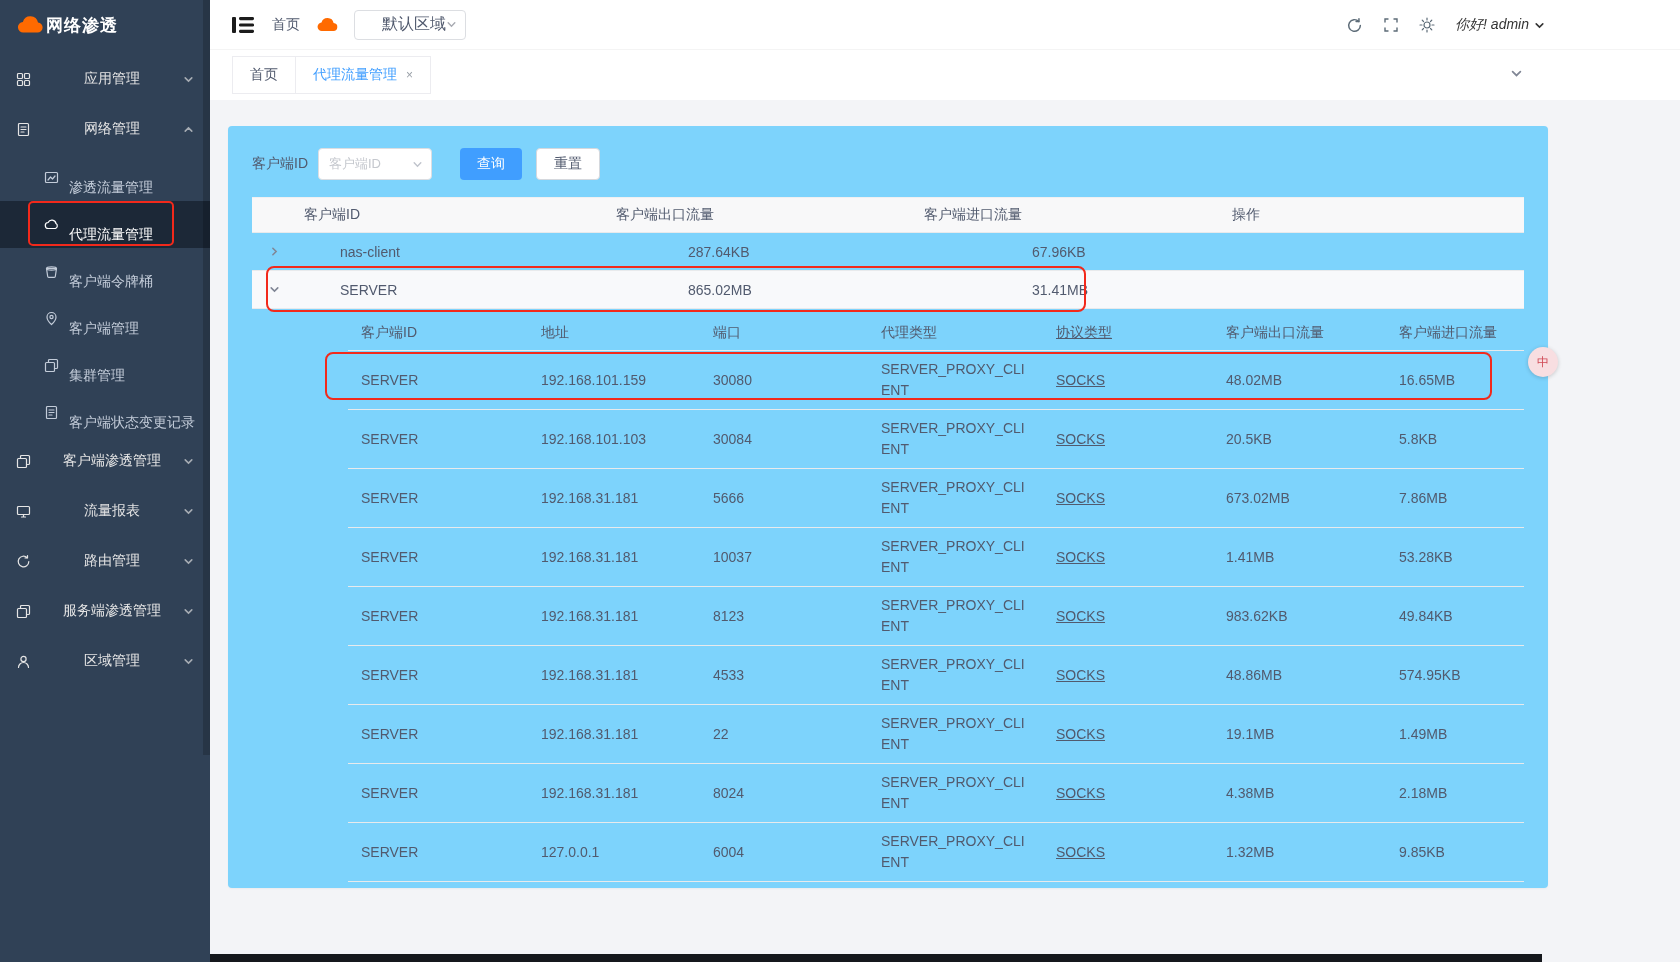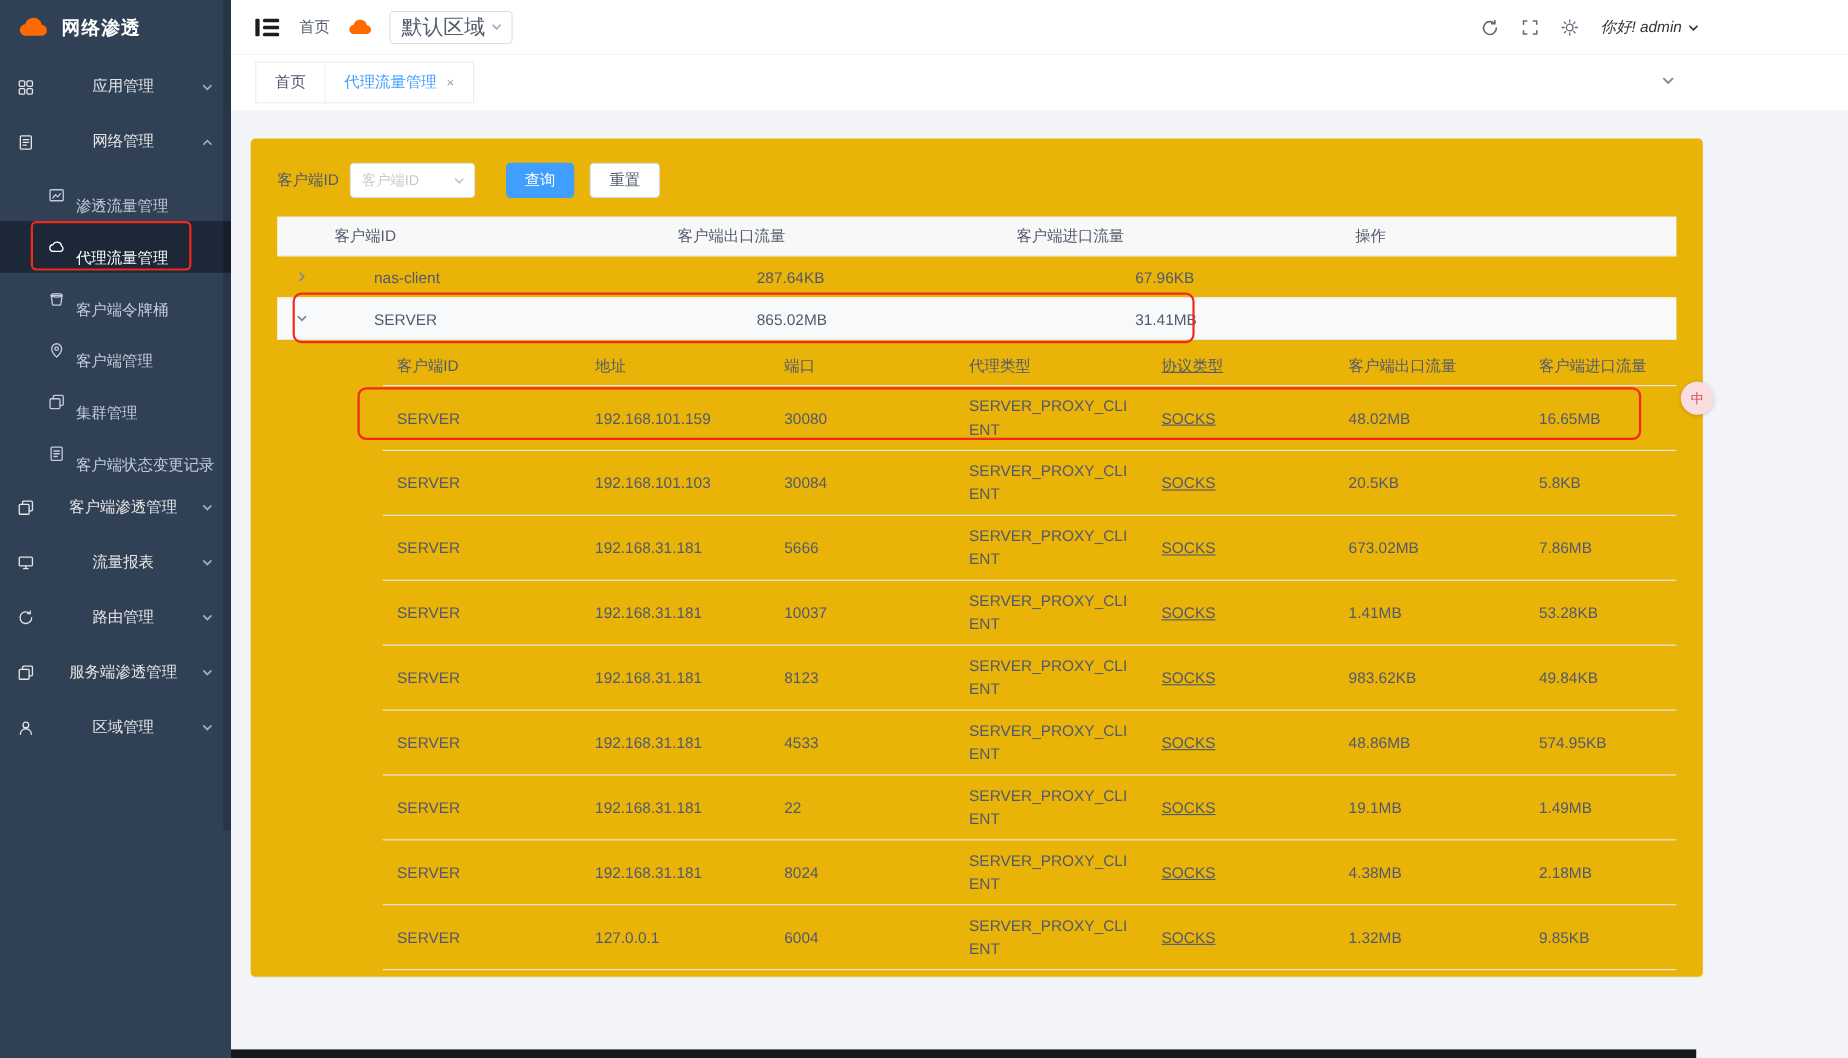--- a/index.html
+++ b/index.html
@@ -2,58 +2,58 @@
 <html><head>
 <meta charset="utf-8">
 <style>
   *{box-sizing:border-box;margin:0;padding:0;}
   html,body{width:1680px;height:962px;}
   body{font-family:"Liberation Sans","DejaVu Sans",sans-serif;background:#fff;position:relative;overflow:hidden;font-size:14px;color:#515a6e;}
   .page{position:absolute;inset:0;}
 
   
   .sidebar{position:absolute;left:0;top:0;width:210px;height:100%;background:#304156;z-index:5;}
-  .logo{display:flex;align-items:center;gap:10px;height:50px;padding:0 16px;}
+  .logo{display:flex;align-items:center;height:50px;padding:0 16px;}
   .logo-title{color:#fff;font-size:17px;font-weight:bold;letter-spacing:1px;}
   .menu{margin-top:4px;}
   .menu-item{height:50px;display:flex;align-items:center;padding:0 16px;color:#e5e5e5;cursor:pointer;text-align:center;}
   .menu-item .label{flex:1;margin-left:10px;}
   .menu-item .chev{opacity:.65;}
   .submenu-item{height:47px;display:flex;align-items:center;padding:0 16px 0 44px;color:#c3ccd9;cursor:pointer;}
   .submenu-item .label{margin-left:10px;white-space:nowrap;margin-top:21px;}
   .submenu-item.active{background:#1c2837;color:#fff;}
   .icon{display:inline-flex;}
   .icon svg{display:block;}
   .chev{display:inline-flex;}
   .chev-up svg{transform:rotate(180deg);}
   .sidebar-scroll{position:absolute;right:0;top:0;width:7px;height:755px;background:rgba(0,0,0,.18);}
 
   
   .topbar{position:absolute;left:210px;top:0;right:0;height:50px;background:#fff;display:flex;align-items:center;padding:0 22px;z-index:4;border-bottom:1px solid #f4f4f4;}
   .collapse{color:#1c1c1c;margin-right:18px;cursor:pointer;display:inline-flex;}
   .crumb{color:#515a6e;margin-right:16px;cursor:pointer;}
   .cloud-mini{color:#ff6a00;margin-right:14px;display:inline-flex;}
-  .region{width:112px;height:30px;border:1px solid #dcdee2;border-radius:4px;display:flex;align-items:center;justify-content:space-between;padding:0 8px 0 10px;font-size:19px;color:#515a6e;cursor:pointer;font-family:Liberation Serif, serif;}
+  .region{width:112px;height:30px;border:1px solid #dcdee2;border-radius:4px;display:flex;align-items:center;justify-content:flex-end;padding:0 8px 0 10px;font-size:16px;color:#515a6e;cursor:pointer;font-family:Liberation Serif, serif;}
   .region .chev{color:#a8abb2;}
   .top-right{position:absolute;right:135px;top:0;height:50px;display:flex;align-items:center;gap:20px;color:#5c6b77;}
   .top-icon{display:inline-flex;cursor:pointer;}
   .greeting{display:flex;align-items:center;gap:5px;color:#333;cursor:pointer;font-style:italic;}
 
   
   .tabsbar{position:absolute;left:210px;top:50px;right:0;height:50px;background:#fff;display:flex;align-items:center;padding:0 22px;}
   .tabs{display:flex;height:38px;}
   .tab{display:flex;align-items:center;gap:9px;padding:0 17px;border:1px solid #ececf0;background:#fff;color:#515a6e;cursor:pointer;}
   .tab + .tab{border-left:none;}
   .tab.active{color:#409eff;}
   .tab .close{color:#9aa0a8;font-size:12px;cursor:pointer;}
   .tabs-chev{position:absolute;left:1300px;top:17px;color:#808695;cursor:pointer;}
 
   
   .content{position:absolute;left:210px;top:100px;right:0;bottom:0;background:#f3f4f7;}
-  .card{position:absolute;left:18px;top:26px;width:1320px;height:762px;background:#eab308;border-radius:4px;padding:22px 24px 0 24px;overflow:hidden;box-shadow:0 1px 2px rgba(0,0,0,.04);}
+  .card{position:absolute;left:18px;top:26px;width:1320px;height:762px;background:#7dd3fc;border-radius:4px;padding:22px 24px 0 24px;overflow:hidden;box-shadow:0 1px 2px rgba(0,0,0,.04);}
 
   .filter{display:flex;align-items:center;gap:10px;}
   .flabel{color:#515a6e;}
   .fselect{width:114px;height:32px;border:1px solid #dcdee2;border-radius:4px;display:flex;align-items:center;justify-content:space-between;padding:0 8px 0 10px;cursor:pointer;background:#fff;}
   .fselect .placeholder{color:#c5c8ce;font-size:13px;}
   .fselect .chev{color:#c0c4cc;}
   .btn{height:32px;padding:0 17px;border-radius:4px;font-size:14px;cursor:pointer;font-family:inherit;}
   .btn-primary{background:#409eff;color:#fff;border:none;margin-left:18px;}
   .btn-default{background:#fff;color:#515a6e;border:1px solid #d5d8dd;margin-left:4px;}
 

